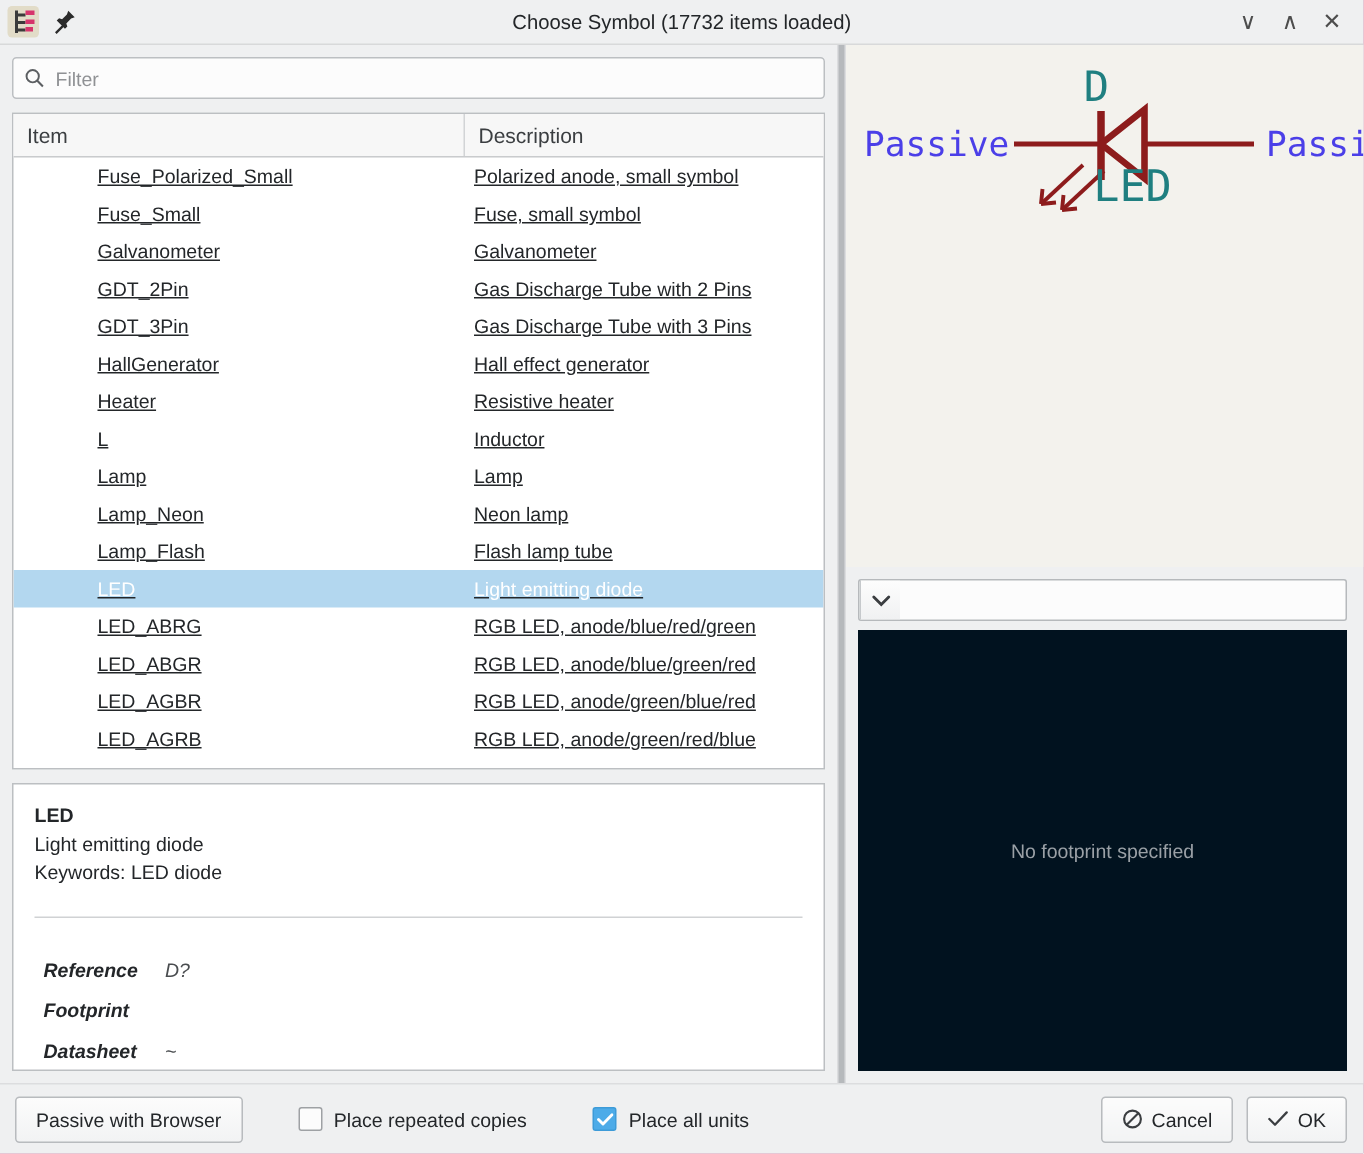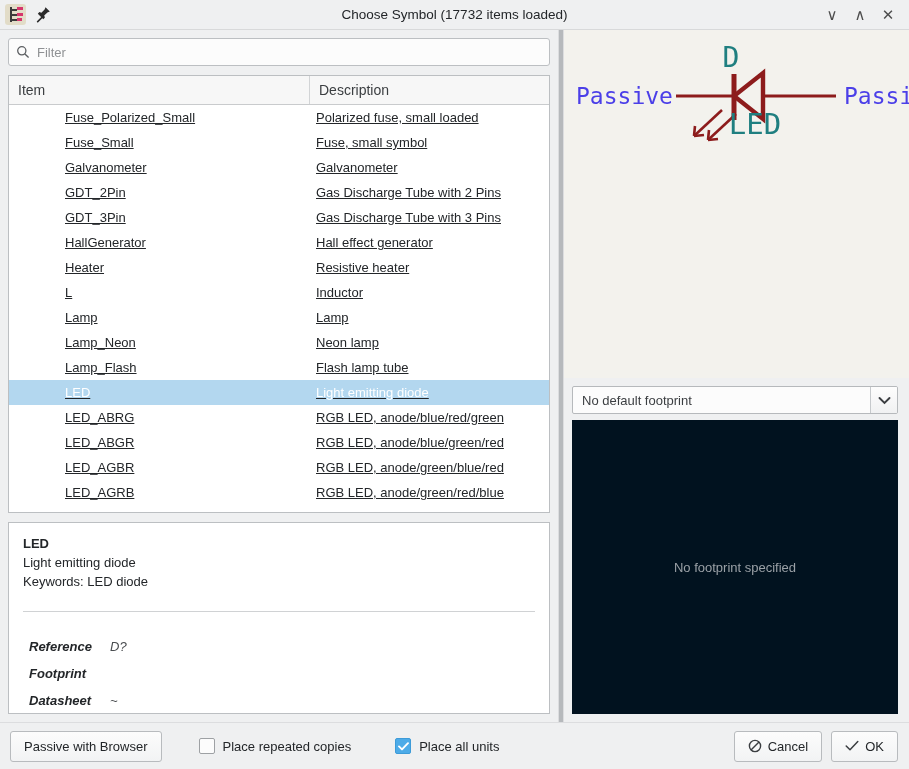--- a/index.html
+++ b/index.html
@@ -344,21 +344,21 @@
       </div>
 
       <div class="tree">
         <div class="tree-head">
           <div class="th item">Item</div>
           <div class="th desc">Description</div>
         </div>
         <div class="tree-rows" id="tree-rows">
             <div class="trow">
               <div class="tc-item">Fuse_Polarized_Small</div>
-              <div class="tc-desc">Polarized fuse, small loaded</div>
+              <div class="tc-desc">Polarized anode, small symbol</div>
             </div>
             <div class="trow">
               <div class="tc-item">Fuse_Small</div>
               <div class="tc-desc">Fuse, small symbol</div>
             </div>
             <div class="trow">
               <div class="tc-item">Galvanometer</div>
               <div class="tc-desc">Galvanometer</div>
             </div>
             <div class="trow">
@@ -469,21 +469,20 @@
 
           <text x="191" y="104" font-family="DejaVu Sans Mono, monospace" font-size="29" fill="#1f7f80" text-anchor="middle" id="svg-val">LED</text>
 
           <text x="12" y="74" font-family="DejaVu Sans Mono, monospace" font-size="23" fill="#4b3fe8" id="svg-pinl">Passive</text>
           <text x="280" y="74" font-family="DejaVu Sans Mono, monospace" font-size="23" fill="#4b3fe8" id="svg-pinr">Passive</text>
         </svg>
       </div>
 
       <div class="fp-select-wrap">
         <div class="fp-combo">
-          <div class="val">No default footprint</div>
           <div class="arrow">
             <svg width="13" height="9" viewBox="0 0 13 9">
               <path d="M1.5 2 L6.5 7 L11.5 2" fill="none" stroke="#3b3e41" stroke-width="1.9" stroke-linecap="round"></path>
             </svg>
           </div>
         </div>
       </div>
 
       <div class="fp-preview" style="background: rgb(1, 18, 31);">
         <span>No footprint specified</span>

